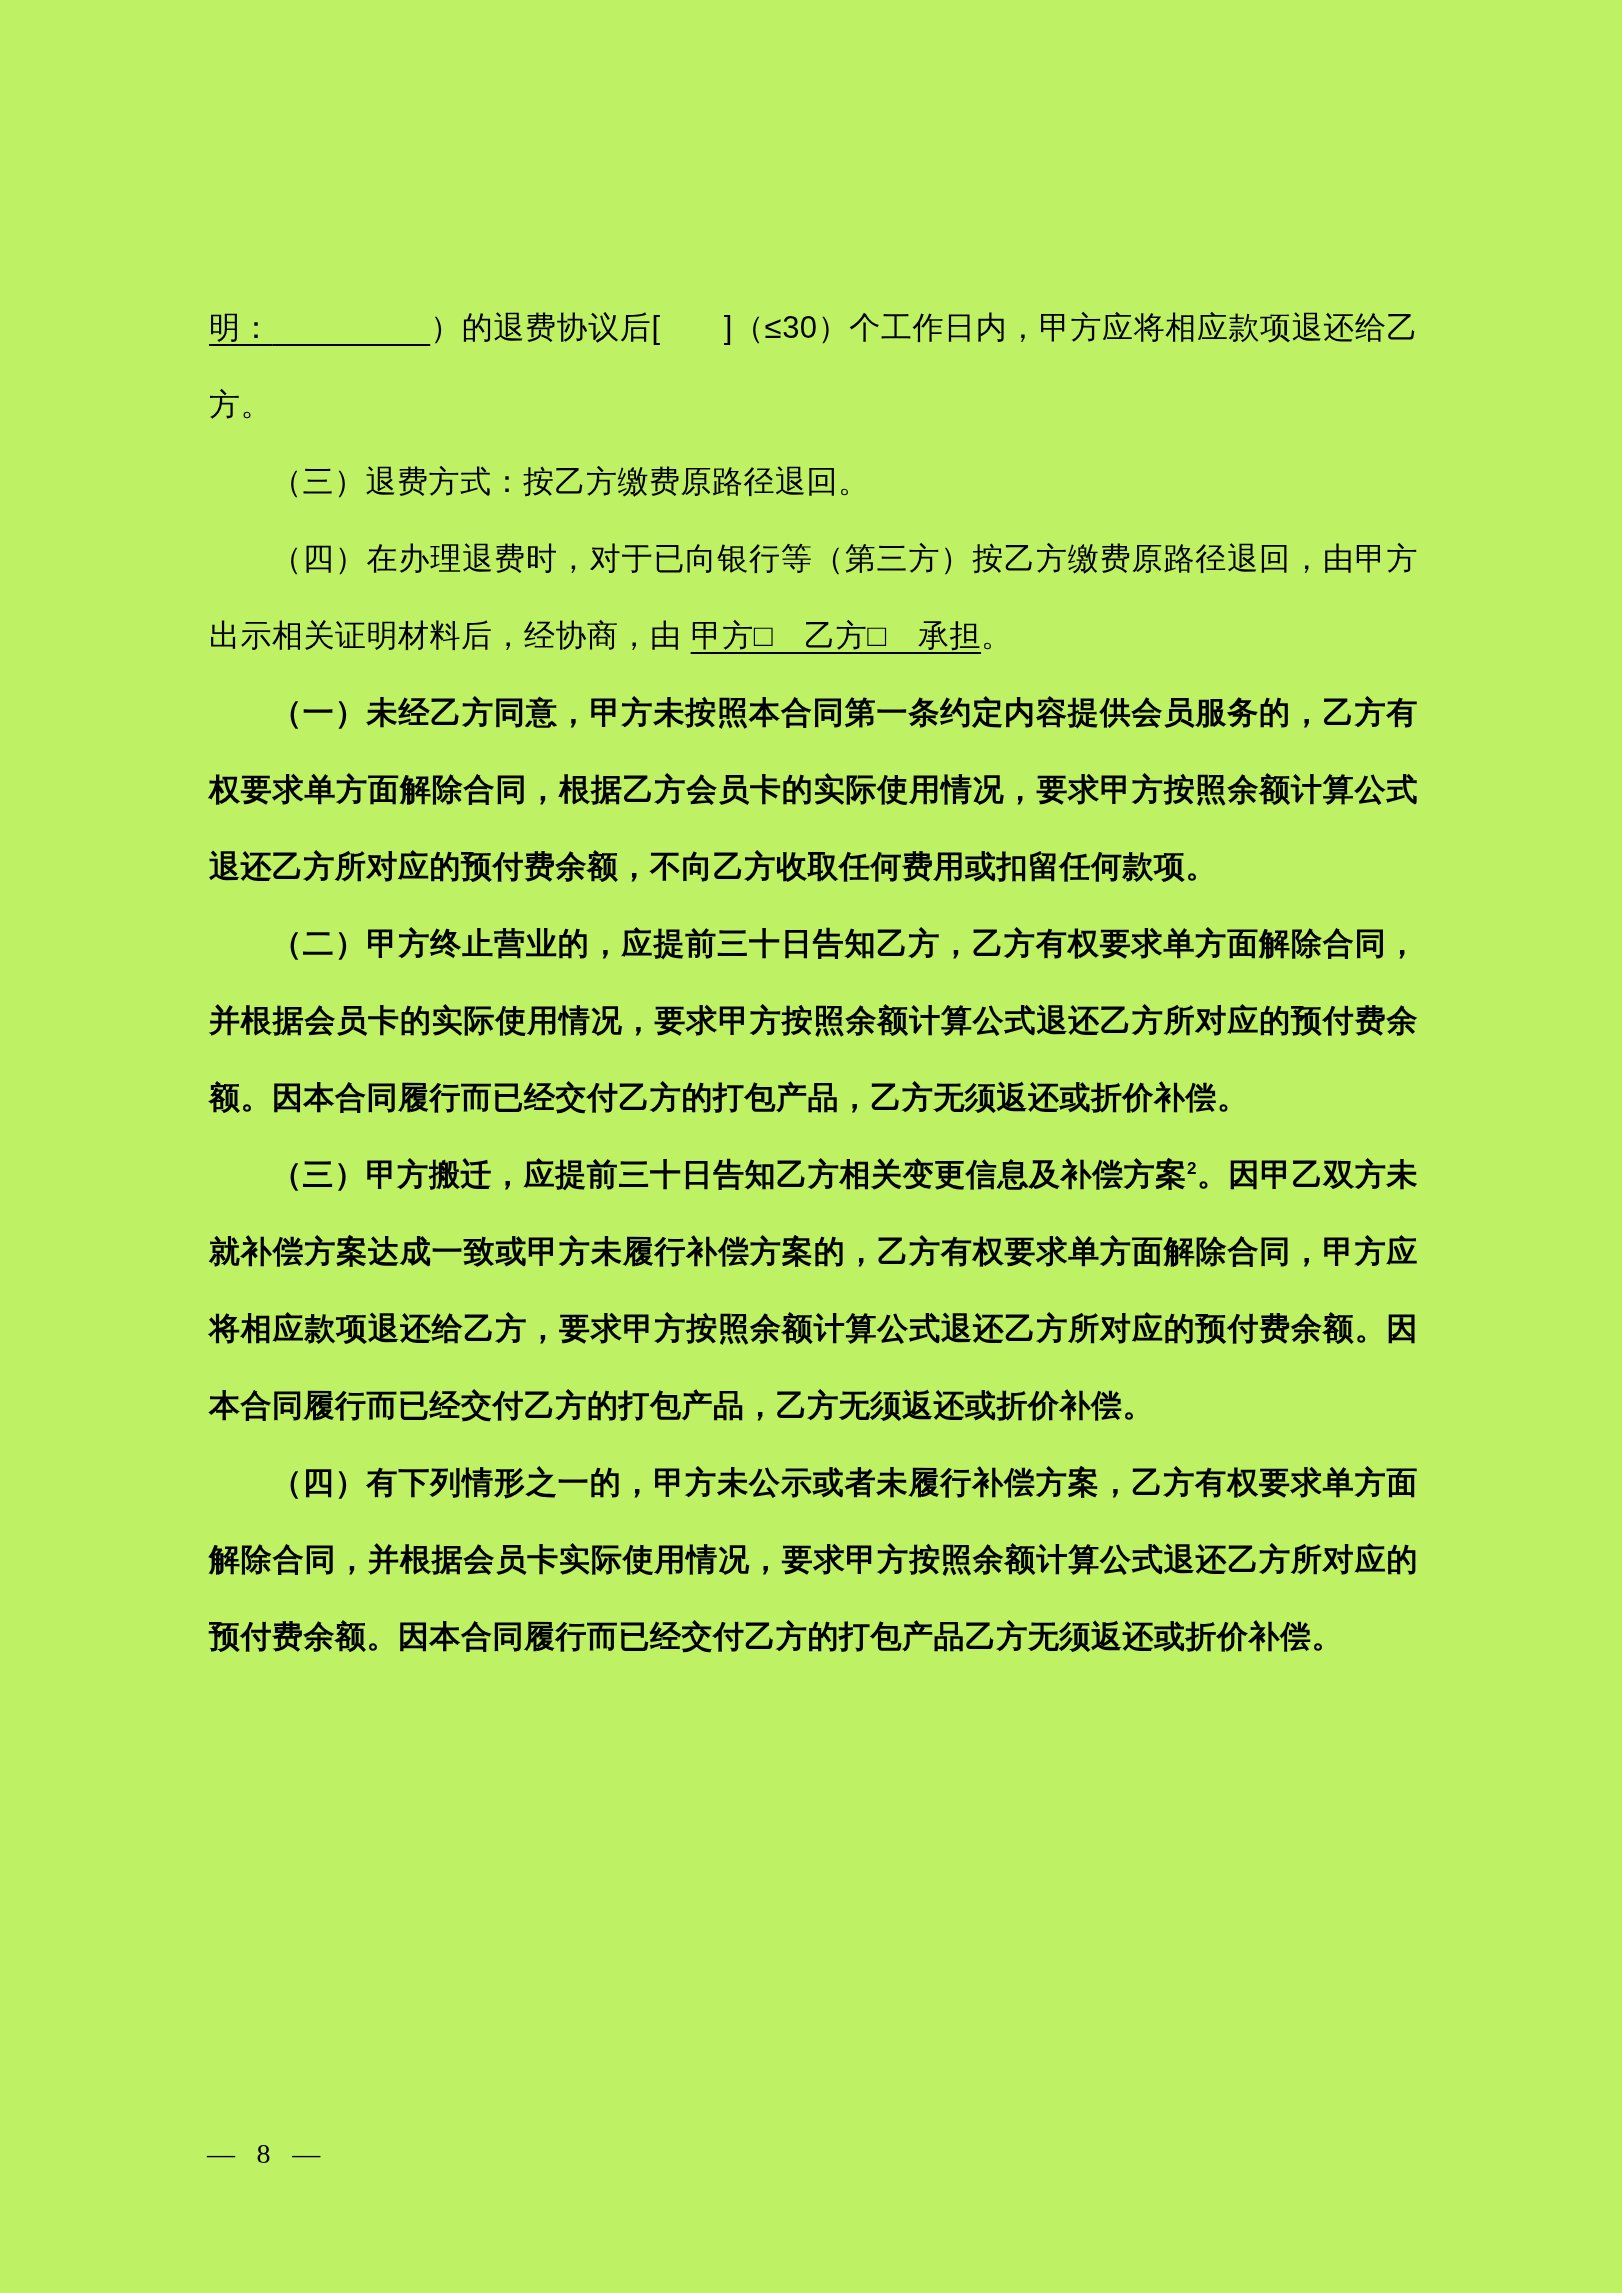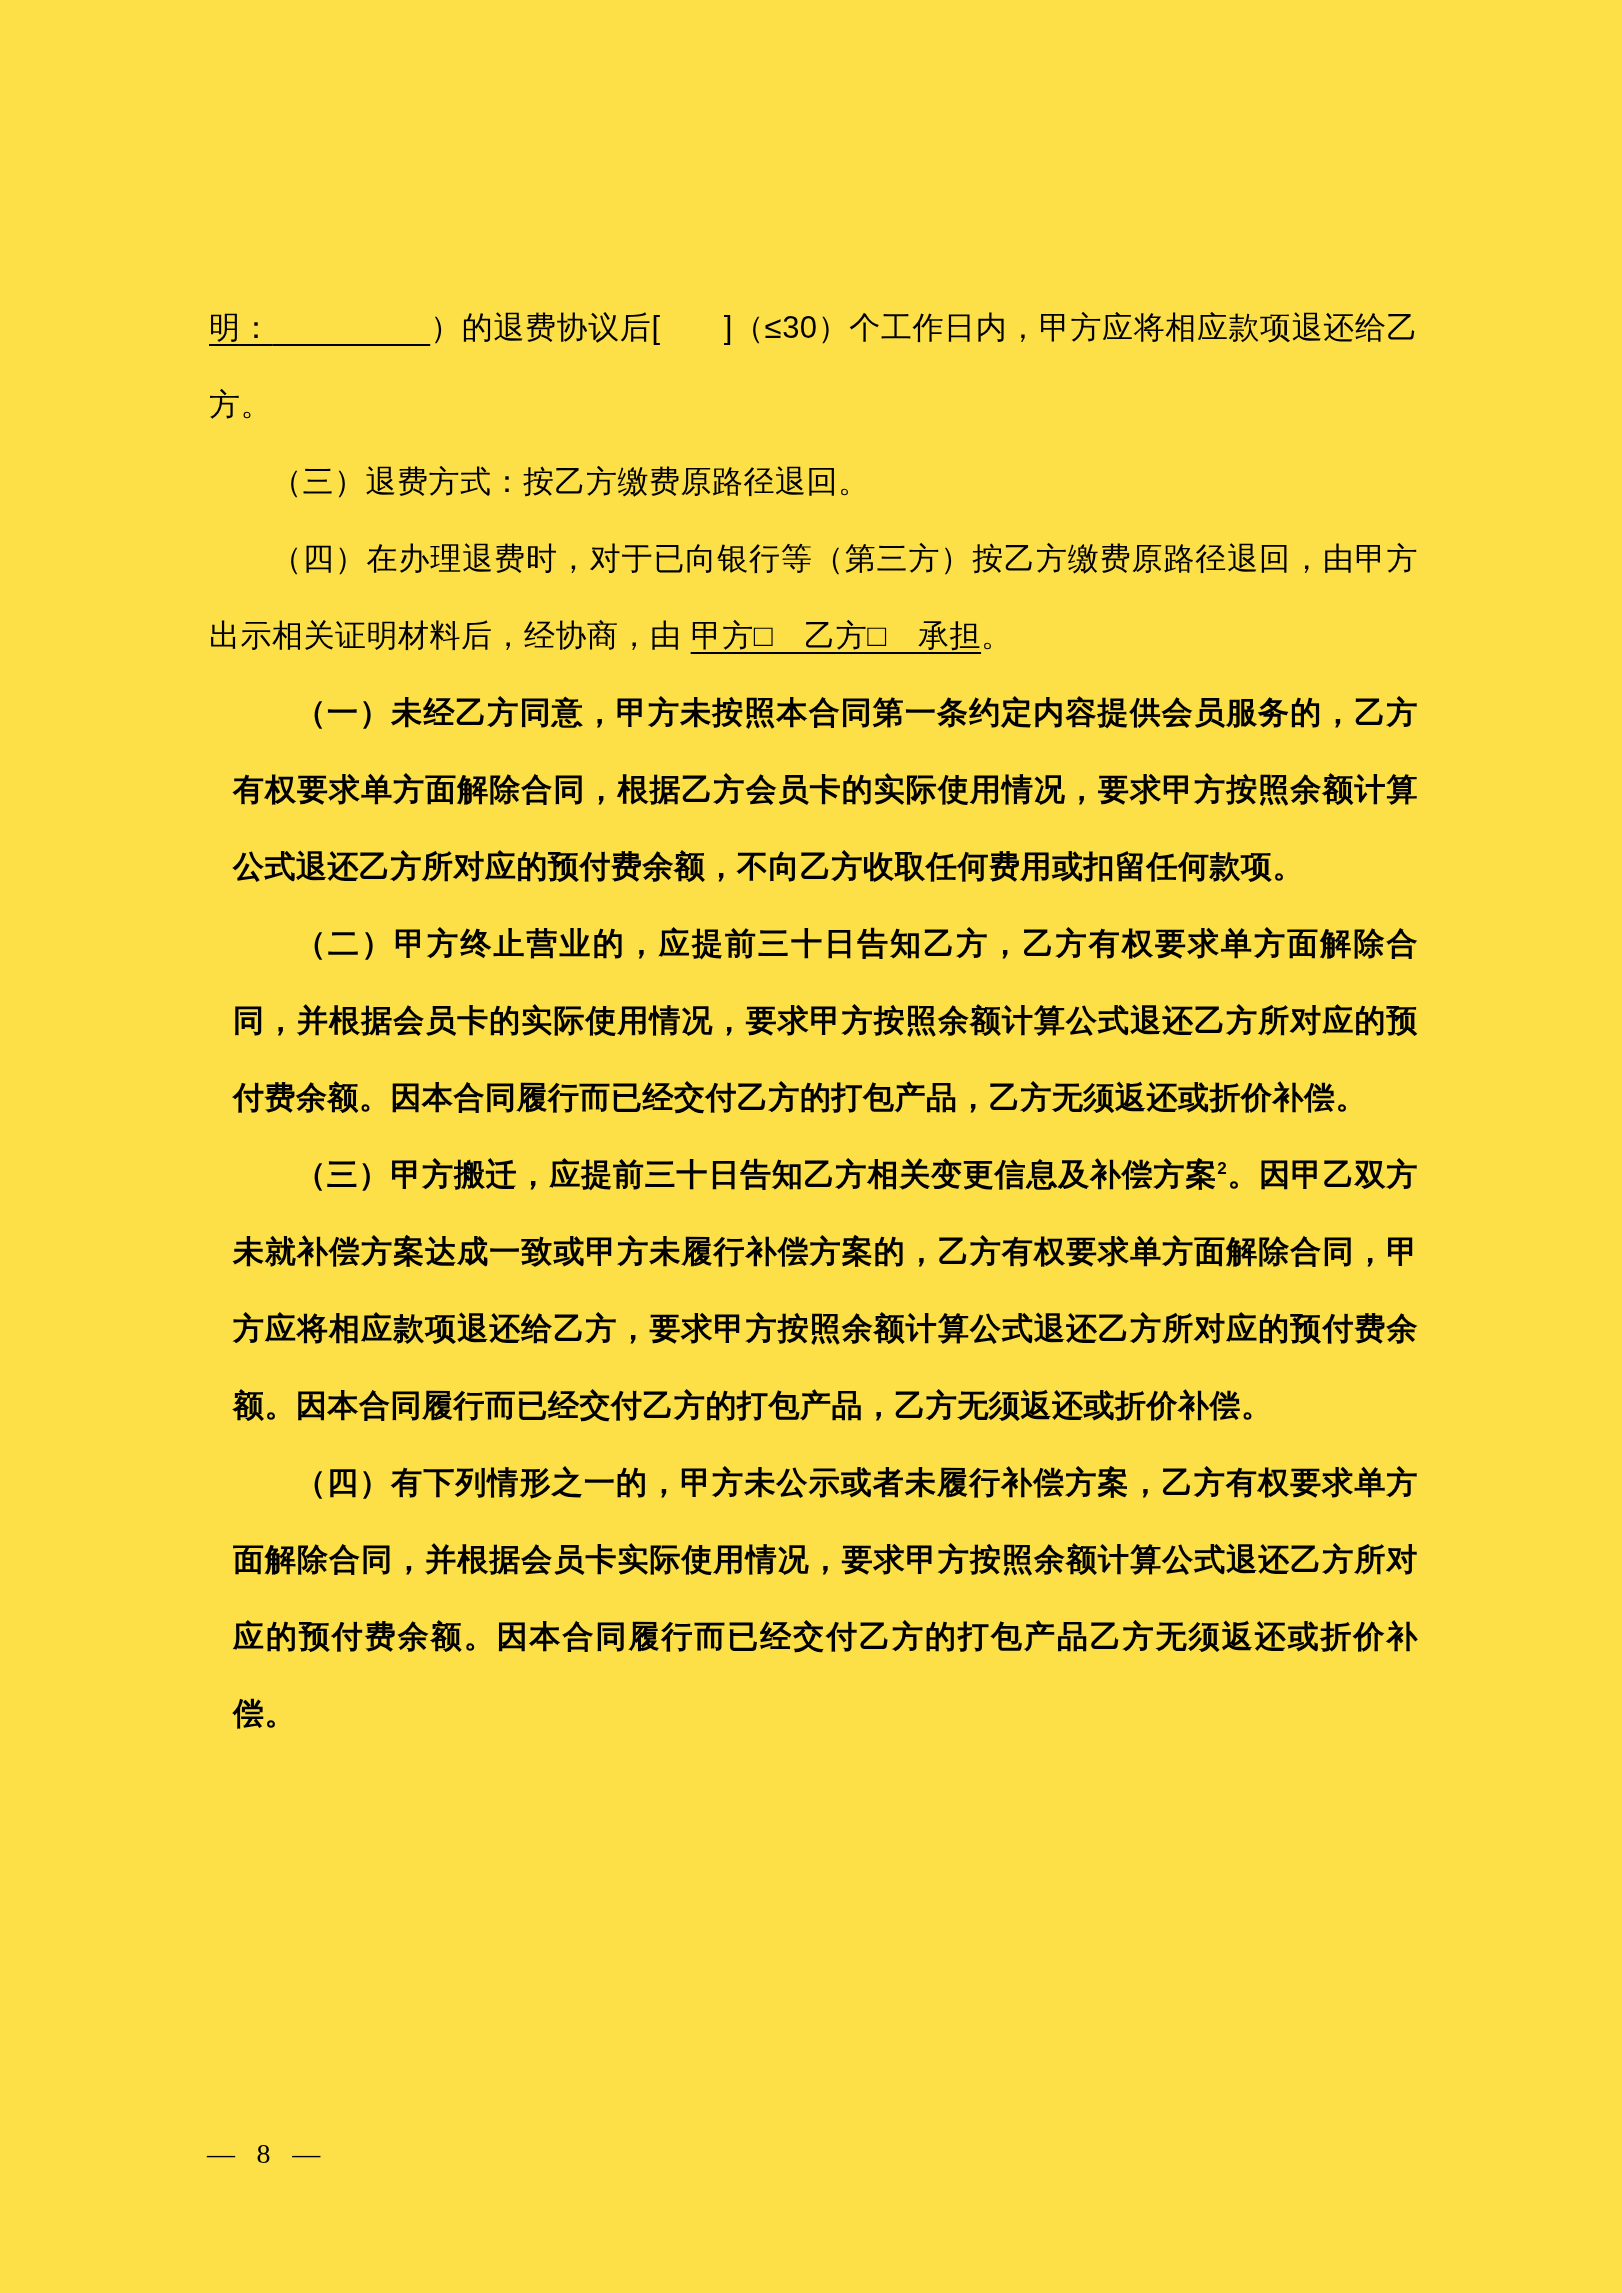--- a/index.html
+++ b/index.html
@@ -11,42 +11,41 @@
     height: 2294px;
     background: #ffffff;
     position: relative;
     font-family: "Liberation Sans", sans-serif;
     color: #000000;
     overflow: hidden;
   }
   .page {
     position: absolute;
     inset: 0;
-    background: #fde047;
+    background: #bef264;
   }
   .content {
     position: absolute;
     left: 209px;
     top: 289px;
     width: 1209px;
     text-align: justify;
   }
   p.para {
     font-size: 31px;
     line-height: 77px;
     margin: 0;
     letter-spacing: 0.5px;
     word-break: break-all;
   }
   p.para.indent {
     text-indent: 2em;
   }
   p.para.bold {
     font-weight: bold;
-    margin-left: 24px;
   }
   p.para.heading {
     margin-top: 38px;
     margin-bottom: 20px;
     text-indent: 1.15em;
   }
   .underline {
     text-decoration: underline;
     text-underline-offset: 6.4px;
     text-decoration-thickness: 1.8px;

